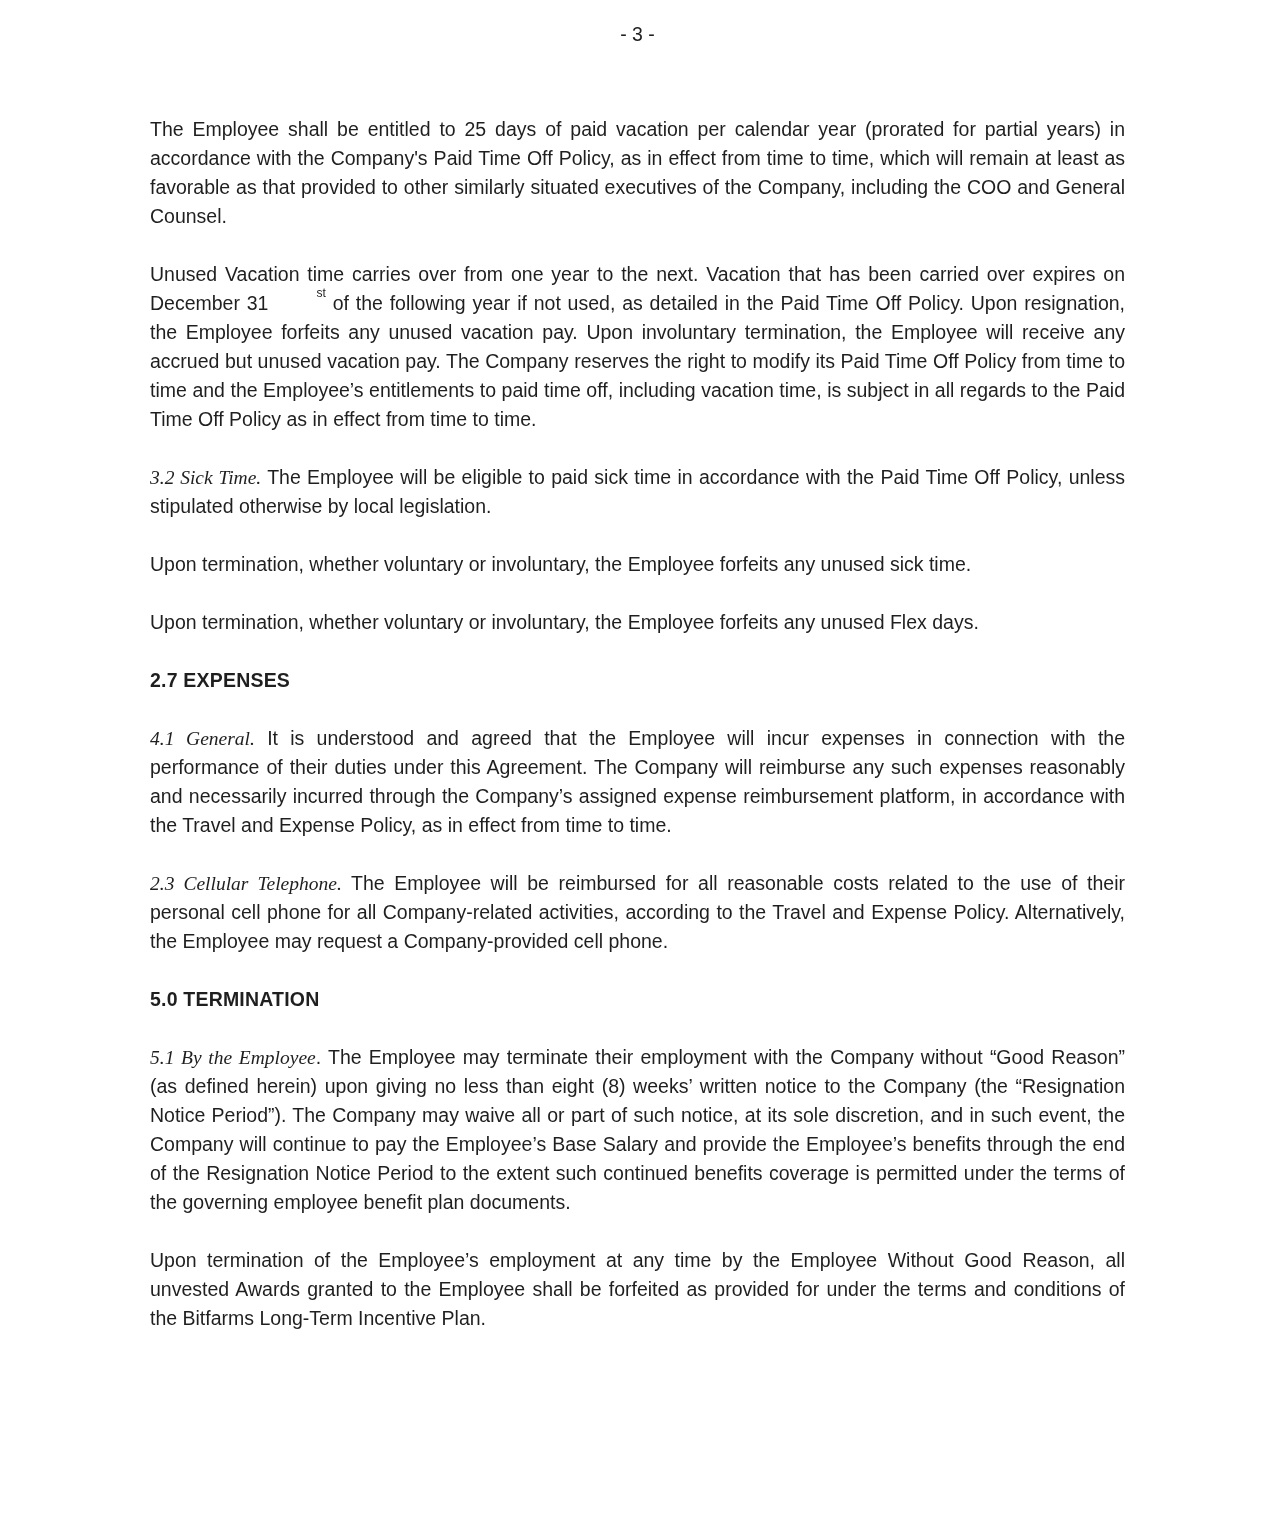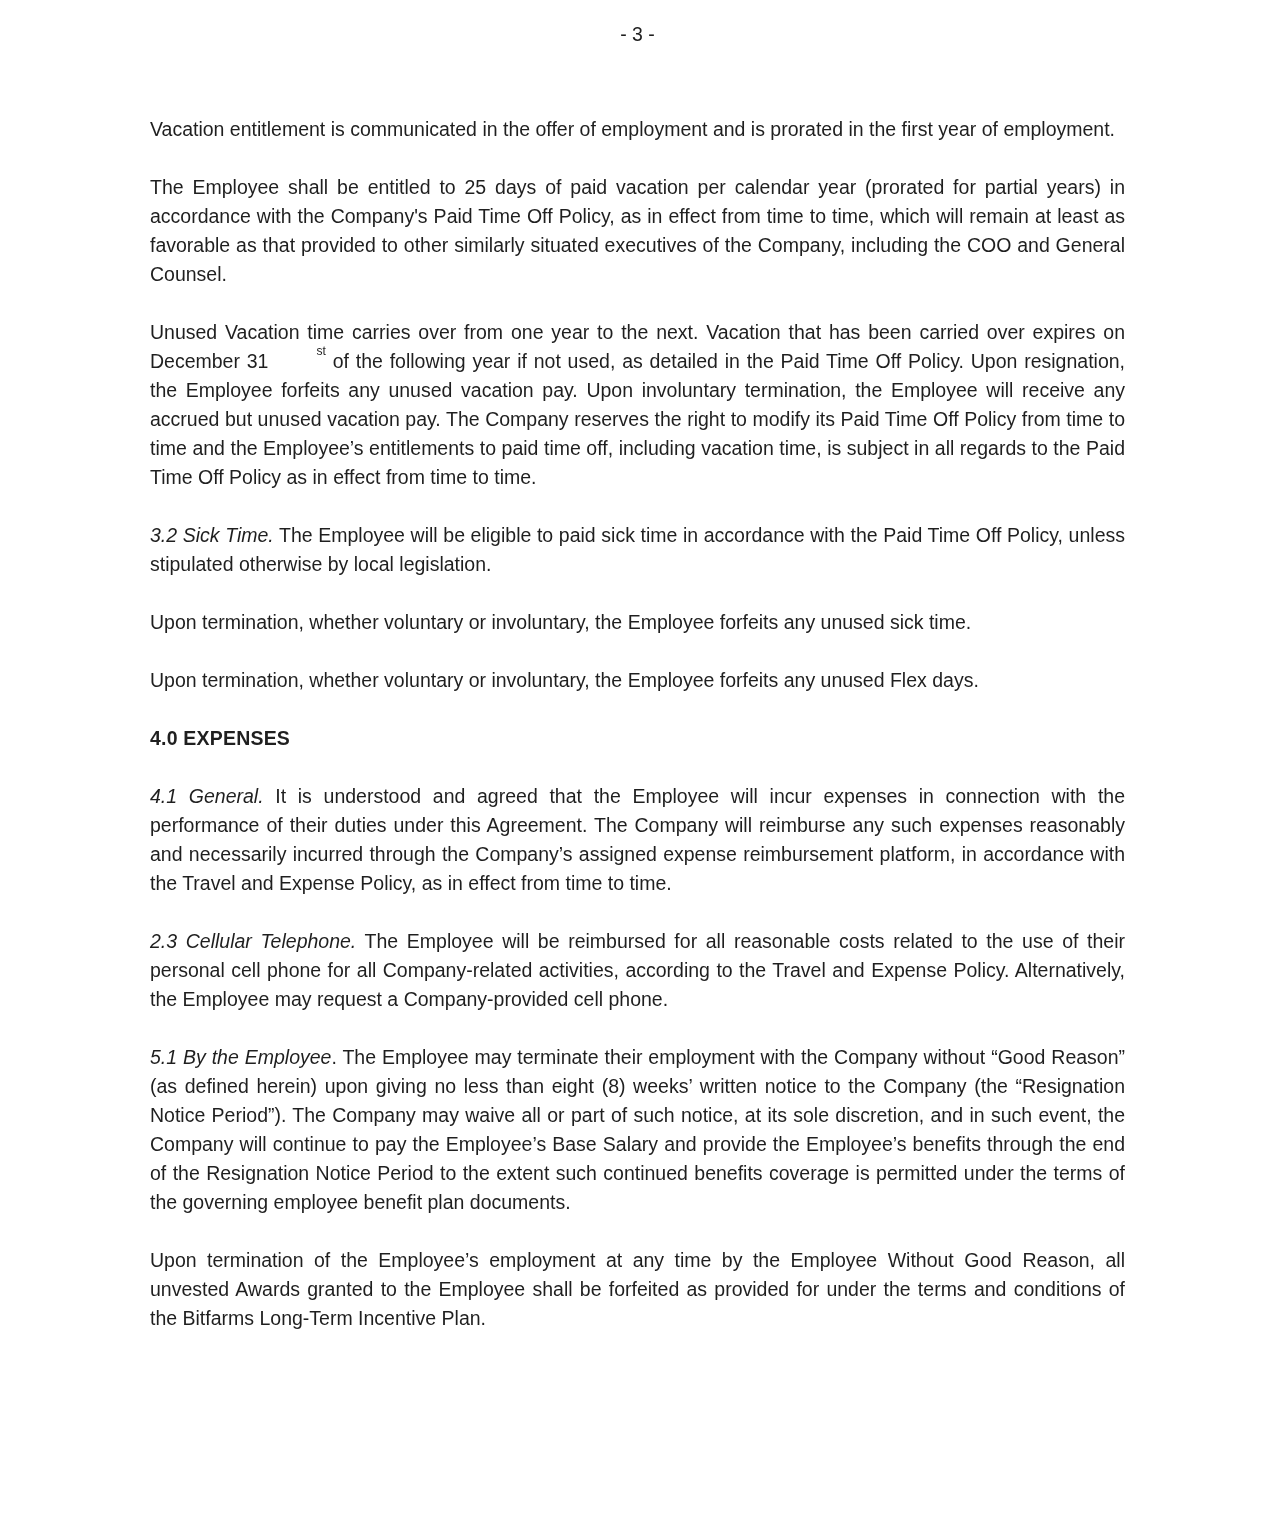--- a/index.html
+++ b/index.html
@@ -28,40 +28,41 @@
   }
   .doc-body h2.heading {
     margin: 0 0 29px 0;
     font-size: 19.5px;
     line-height: 29px;
     font-weight: bold;
     letter-spacing: 0.2px;
   }
   .seg-italic {
     font-style: italic;
+    font-family: Liberation Serif, serif;
   }
   .seg-superscript {
     font-size: 0.62em;
     position: relative;
     top: -0.45em;
     line-height: 0;
     margin-left: 48px;
   }
 </style>
 </head>
 <body>
 
 <div class="page">
   <div class="page-number">- 3 -</div>
   <main class="doc-body" id="doc-body">
-      <p class="paragraph"><span>Vacation entitlement is communicated in the offer of employment and is prorated in the first year of employment.</span></p>
       <p class="paragraph"><span>The Employee shall be entitled to 25 days of paid vacation per calendar year (prorated for partial years) in accordance with the Company's Paid Time Off Policy, as in effect from time to time, which will remain at least as favorable as that provided to other similarly situated executives of the Company, including the COO and General Counsel.</span></p>
       <p class="paragraph"><span>Unused Vacation time carries over from one year to the next.  Vacation that has been carried over expires on December 31</span><sup class="seg-superscript">st</sup><span> of the following year if not used, as detailed in the Paid Time Off Policy. Upon resignation, the Employee forfeits any unused vacation pay.  Upon involuntary termination, the Employee will receive any accrued but unused vacation pay. The Company reserves the right to modify its Paid Time Off Policy from time to time and the Employee’s entitlements to paid time off, including vacation time, is subject in all regards to the Paid Time Off Policy as in effect from time to time.</span></p>
       <p class="paragraph"><em class="seg-italic">3.2 Sick Time.</em><span> The Employee will be eligible to paid sick time in accordance with the Paid Time Off Policy, unless stipulated otherwise by local legislation.</span></p>
       <p class="paragraph"><span>Upon termination, whether voluntary or involuntary, the Employee forfeits any unused sick time.</span></p>
       <p class="paragraph"><span>Upon termination, whether voluntary or involuntary, the Employee forfeits any unused Flex days.</span></p>
-      <h2 class="heading"><span>4.0 EXPENSES</span></h2>
+      <h2 class="heading"><span>2.7 EXPENSES</span></h2>
       <p class="paragraph"><em class="seg-italic">4.1 General.</em><span>  It is understood and agreed that the Employee will incur expenses in connection with the performance of their duties under this Agreement.  The Company will reimburse any such expenses reasonably and necessarily incurred through the Company’s assigned expense reimbursement platform, in accordance with the Travel and Expense Policy, as in effect from time to time.</span></p>
       <p class="paragraph"><em class="seg-italic">2.3 Cellular Telephone.</em><span>  The Employee will be reimbursed for all reasonable costs related to the use of their personal cell phone for all Company-related activities, according to the Travel and Expense Policy. Alternatively, the Employee may request a Company-provided cell phone.</span></p>
+      <h2 class="heading"><span>5.0 TERMINATION</span></h2>
       <p class="paragraph"><em class="seg-italic">5.1 By the Employee</em><span>. The Employee may terminate their employment with the Company without “Good Reason” (as defined herein)  upon giving no less than eight (8) weeks’ written notice to the Company (the “Resignation Notice Period”).  The Company may waive all or part of such notice, at its sole discretion, and in such event, the Company will continue to pay the Employee’s Base Salary and provide the Employee’s benefits through the end of the Resignation Notice Period to the extent such continued benefits coverage is permitted under the terms of the governing employee benefit plan documents.</span></p>
       <p class="paragraph"><span>Upon termination of the Employee’s employment at any time by the Employee Without Good Reason, all unvested Awards granted to the Employee shall be forfeited as provided for under the terms and conditions of the Bitfarms Long-Term Incentive Plan.</span></p>
     </main>
 </div>
 
 </body></html>

